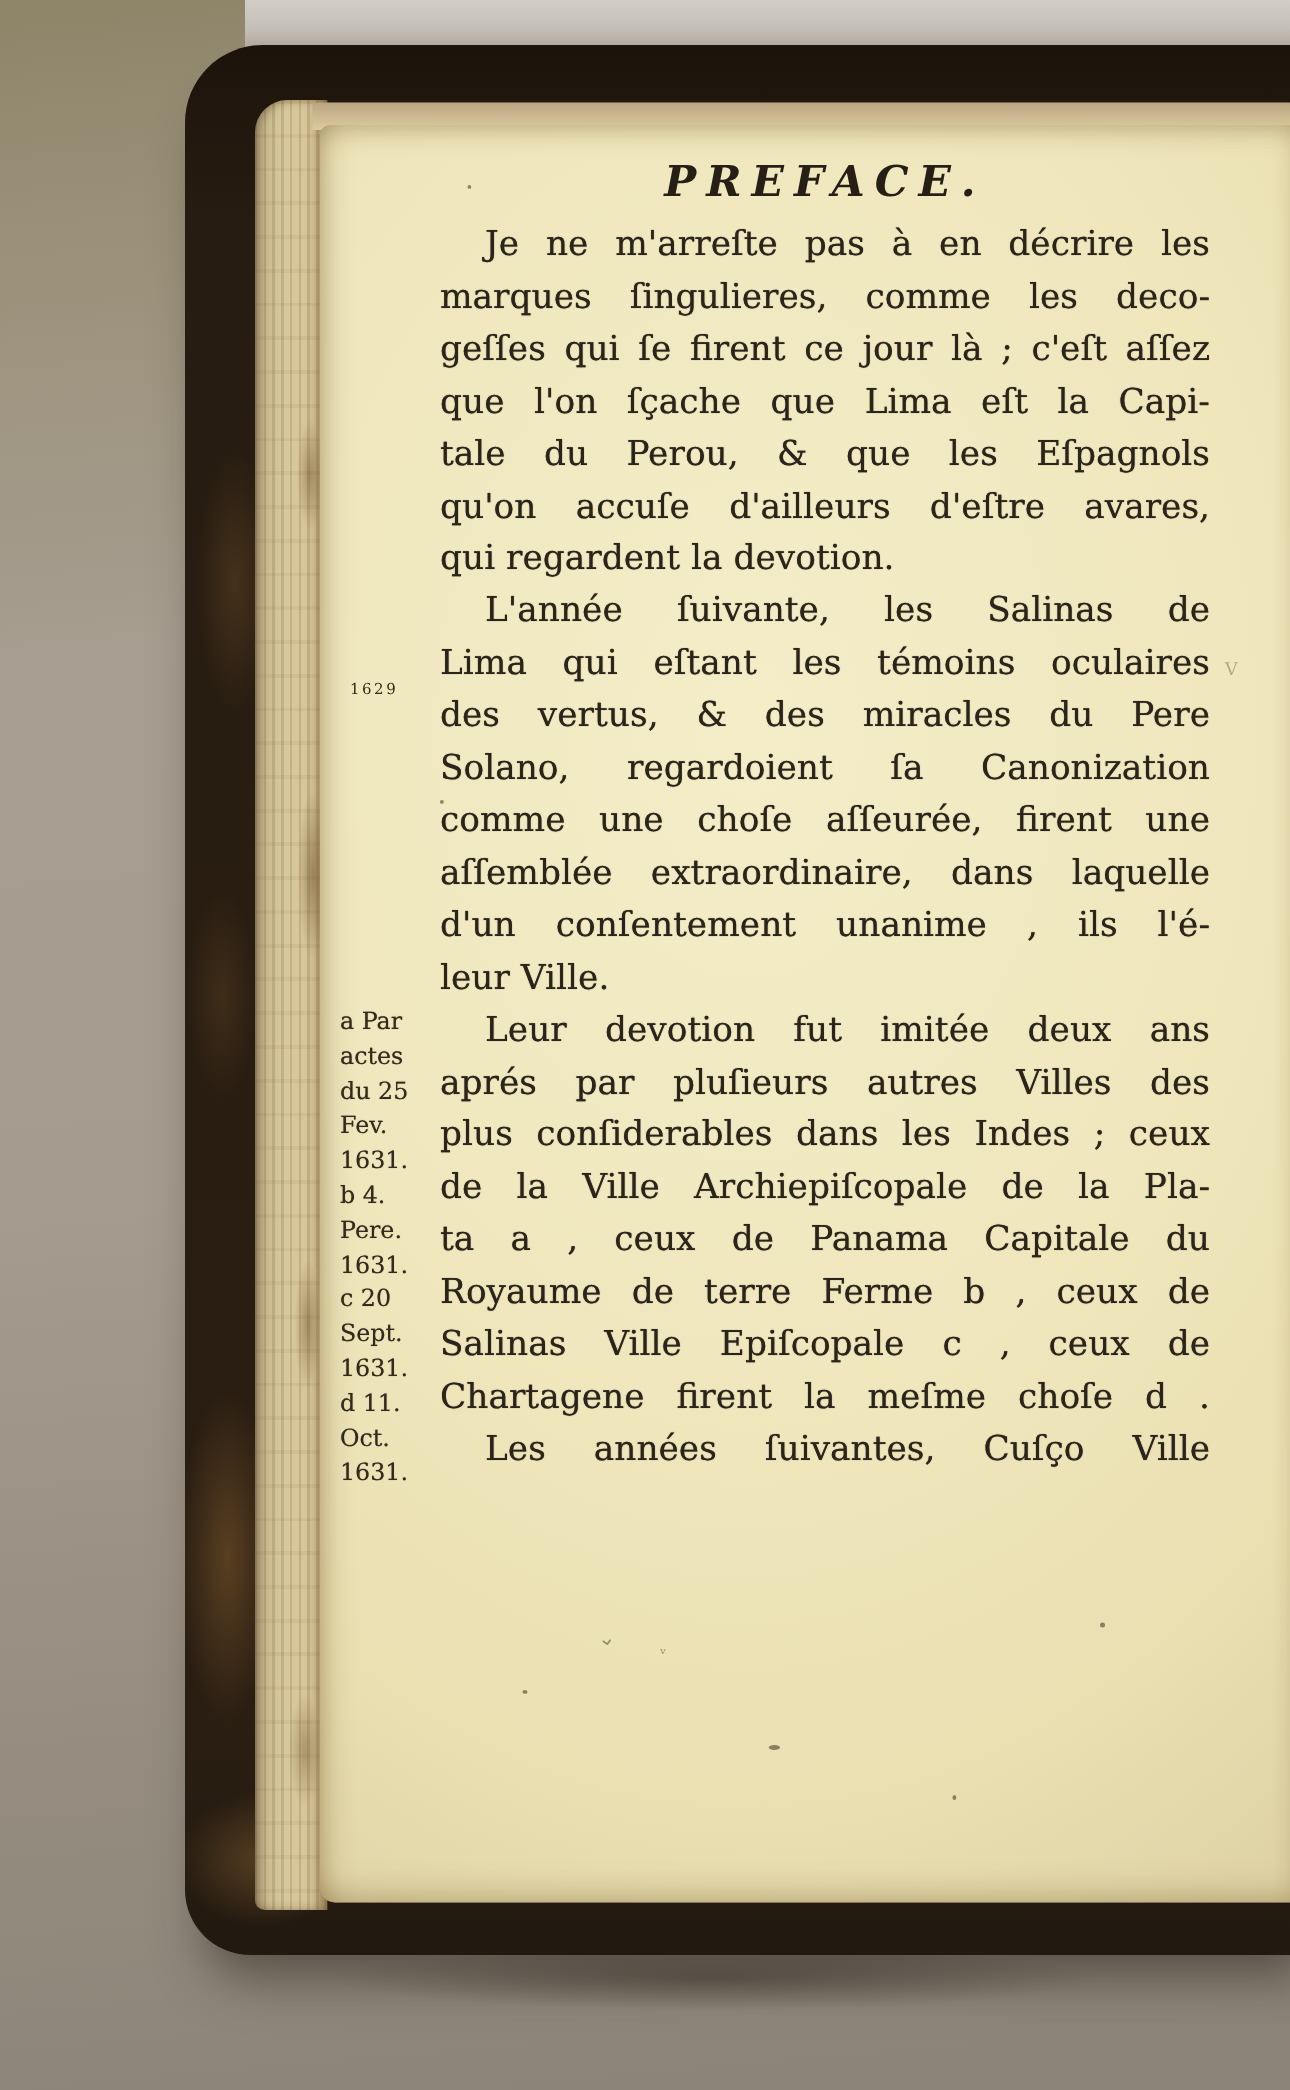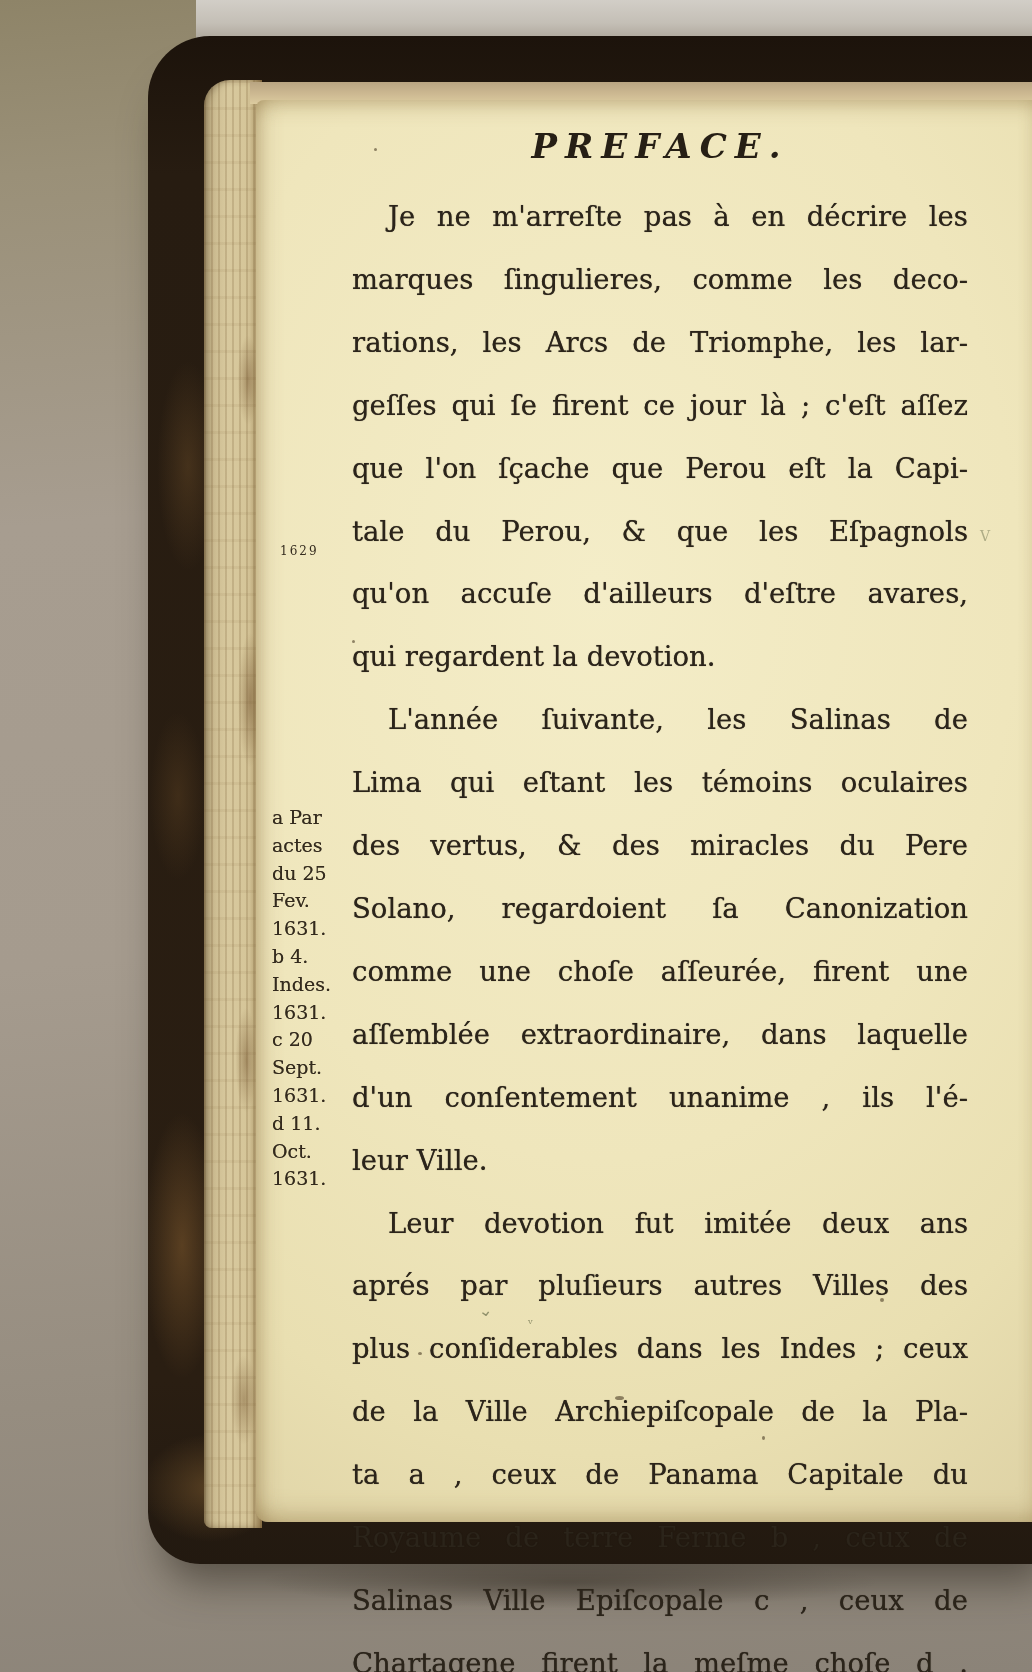--- a/index.html
+++ b/index.html
@@ -56,21 +56,21 @@
   .page-title{
     position:absolute;left:96px;top:26px;width:616px;
     text-align:center;font-style:italic;font-weight:600;font-size:34px;
     letter-spacing:8px;color:#261f15;white-space:nowrap;
   }
   .body-text{
     position:absolute;left:96px;top:75px;width:616px;
     font-size:27.5px;line-height:41.9px;font-weight:500;
     text-shadow:0 0 .7px rgba(32,26,17,.75);
   }
-  .ln{text-align:justify;text-align-last:justify;margin-top:21px;}
+  .ln{text-align:justify;text-align-last:justify;}
   .ln.indent{text-indent:36px;}
   .ln.end{text-align-last:left;}
   .margin-year{
     position:absolute;left:24px;top:444px;font-size:12px;letter-spacing:2px;color:#342b1e;
   }
   .margin-notes{
     position:absolute;left:16px;top:704px;width:80px;
     font-size:19px;line-height:27.8px;color:#332a1d;
     text-shadow:0 0 .6px rgba(40,32,20,.6);
   }
@@ -86,23 +86,22 @@
   <div class="book-cover"></div>
   <div class="page-fore-edge"></div>
   <div class="page-edge-top"></div>
 
   <div class="book-page">
     <div class="page-title">PREFACE.</div>
 
     <div class="body-text">
         <div class="ln indent">Je ne m'arreſte pas à en décrire les</div>
         <div class="ln">marques ſingulieres, comme les deco-</div>
-        <div class="ln">rations, les Arcs de Triomphe, les lar-</div>
         <div class="ln">geſſes qui ſe firent ce jour là ; c'eſt aſſez</div>
-        <div class="ln">que l'on ſçache que Perou eſt la Capi-</div>
+        <div class="ln">que l'on ſçache que Lima eſt la Capi-</div>
         <div class="ln">tale du Perou, &amp; que les Eſpagnols</div>
         <div class="ln">qu'on accuſe d'ailleurs d'eſtre avares,</div>
         <div class="ln end">qui regardent la devotion.</div>
         <div class="ln indent">L'année ſuivante, les Salinas de</div>
         <div class="ln">Lima qui eſtant les témoins oculaires</div>
         <div class="ln">des vertus, &amp; des miracles du Pere</div>
         <div class="ln">Solano, regardoient ſa Canonization</div>
         <div class="ln">comme une choſe aſſeurée, firent une</div>
         <div class="ln">aſſemblée extraordinaire, dans laquelle</div>
         <div class="ln">d'un conſentement unanime , ils l'é-</div>
@@ -119,21 +118,21 @@
       </div>
 
     <div class="margin-year">1629</div>
     <div class="margin-notes">
         <div>a Par</div>
         <div>actes</div>
         <div>du 25</div>
         <div>Fev.</div>
         <div>1631.</div>
         <div>b 4.</div>
-        <div>Indes.</div>
+        <div>Pere.</div>
         <div>1631.</div>
         <div>c 20</div>
         <div>Sept.</div>
         <div>1631.</div>
         <div>d 11.</div>
         <div>Oct.</div>
         <div>1631.</div>
       </div>
 
     <div class="speck" style="left:359px;top:1296px;width:9px;height:4px;"></div>

